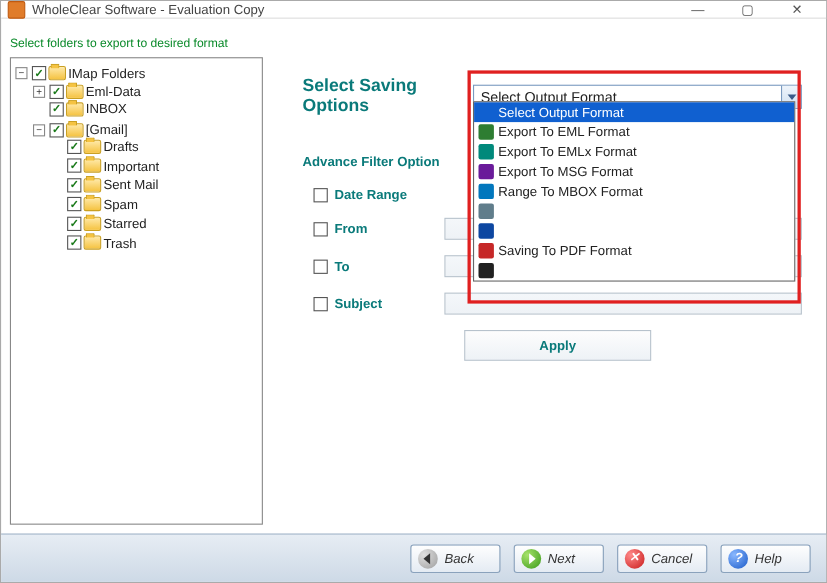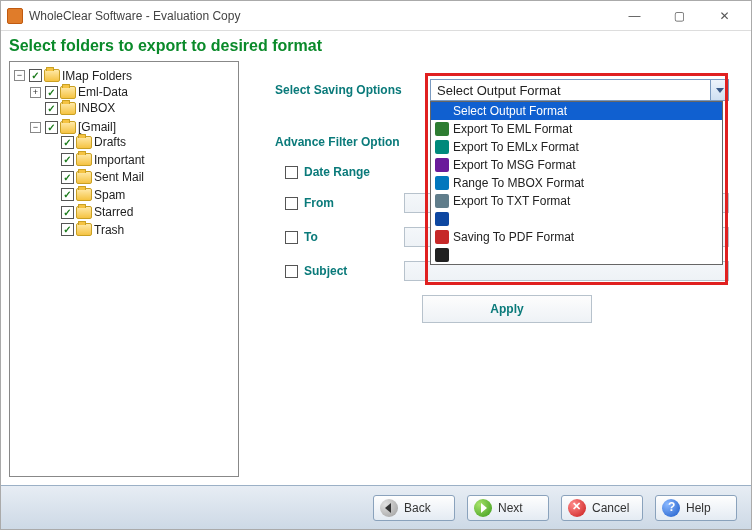--- a/index.html
+++ b/index.html
@@ -1,42 +1,42 @@
 <!DOCTYPE html>
 <html><head>
 <meta charset="utf-8">
 <style>
   * { box-sizing: border-box; margin: 0; padding: 0; font-family: "Segoe UI", Tahoma, sans-serif; font-size: 12px; }
   html, body { width: 752px; height: 530px; overflow: hidden; background: #fff; }
   .window { width: 752px; height: 530px; display: flex; flex-direction: column; border: 1px solid #aaa; }
   
-  .titlebar { height: 30px; display: flex; align-items: center; padding: 0 4px 0 6px; border-bottom: 1px solid #ddd; background: #fff; }
+  .titlebar { height: 16px; display: flex; align-items: center; padding: 0 4px 0 6px; border-bottom: 1px solid #ddd; background: #fff; }
   .titlebar .appicon { width: 16px; height: 16px; margin-right: 6px; background: #e07c2a; border: 1px solid #c05a10; border-radius: 2px; }
   .titlebar .title { flex: 1; color: #444; font-size: 12px; }
   .titlebar .winbtn { width: 45px; height: 30px; display: flex; align-items: center; justify-content: center; color: #555; }
   
-  .instruction { padding: 6px 8px; color: #0a8a2a; font-weight: bold; font-size: 16px; }
+  .instruction { padding: 6px 8px; color: #0a8a2a; font-weight: normal; font-size: 11px; margin-top: 11px; }
   
   .main { flex: 1; display: flex; padding: 0 8px 8px 8px; gap: 6px; min-height: 0; }
   .tree-panel { width: 230px; border: 1px solid #888; background: #fff; overflow: auto; padding: 4px 2px; }
   .tree ul { list-style: none; padding-left: 16px; }
   .tree > ul { padding-left: 2px; }
   .tree li { padding: 1px 0; white-space: nowrap; }
   .tree .row { display: inline-flex; align-items: center; gap: 2px; }
   .expander { width: 11px; height: 11px; border: 1px solid #888; display: inline-flex; align-items: center; justify-content: center; font-size: 9px; line-height: 9px; color: #333; background: #fff; margin-right: 2px; }
   .expander.empty { border: none; }
   .chk { width: 13px; height: 13px; border: 1px solid #555; display: inline-flex; align-items: center; justify-content: center; background: #fff; }
   .chk.checked::after { content: "✓"; color: #1a7a1a; font-size: 10px; font-weight: bold; }
   .foldericon { width: 16px; height: 13px; background: linear-gradient(#ffe9a8,#f5c342); border: 1px solid #caa022; border-radius: 2px; position: relative; }
   .foldericon::before { content:""; position:absolute; top:-3px; left:1px; width:6px; height:3px; background:#f5c342; border:1px solid #caa022; border-bottom:none; border-radius:1px 1px 0 0; }
   .tree .label { color: #222; }
   
   .options { flex: 1; position: relative; padding: 18px 14px 10px 30px; }
   .field-row { display: flex; align-items: center; margin-bottom: 14px; }
-  .field-label { width: 155px; color: #0a7a7a; font-weight: bold; font-size: 12px; }
+  .field-label { width: 155px; color: #0a7a7a; font-weight: bold; font-size: 16px; }
   .combo { flex: 1; height: 22px; border: 1px solid #7a9ac0; background: #fff; display: flex; align-items: center; position: relative; }
   .combo .combo-text { flex: 1; padding: 0 6px; color: #222; font-size: 13px; }
   .combo .combo-arrow { width: 18px; height: 100%; border-left: 1px solid #7a9ac0; background: linear-gradient(#eef4fb,#cfe0f2); display: flex; align-items: center; justify-content: center; }
   .combo .combo-arrow::after { content:""; border-left:4px solid transparent; border-right:4px solid transparent; border-top:5px solid #3a5a88; }
   .section-title { color: #0a7a7a; font-weight: bold; margin: 34px 0 16px 0; font-size: 12px; }
   .filter-block { padding-left: 10px; }
   .filter-item { display: flex; align-items: center; margin-bottom: 14px; }
   .filter-item .chk { margin-right: 6px; }
   .filter-item .flabel { width: 100px; color: #0a7a7a; font-weight: bold; }
   .filter-item .finput { flex: 1; height: 20px; border: 1px solid #b7c2cc; background: linear-gradient(#f4f7fa,#eef2f6); }
@@ -51,21 +51,21 @@
   .ic-pst { background:#1565c0; }
   .ic-eml { background:#2e7d32; }
   .ic-emlx{ background:#00897b; }
   .ic-msg { background:#6a1b9a; }
   .ic-mbox{ background:#0277bd; }
   .ic-txt { background:#607d8b; }
   .ic-html{ background:#0d47a1; }
   .ic-pdf { background:#c62828; }
   .ic-mhtml{ background:#212121; }
   
-  .bottombar { height: 44px; background: linear-gradient(#e7edf4,#cdd9e6); border-top: 1px solid #9bb0c6; display: flex; align-items: center; justify-content: flex-end; padding: 0 14px; gap: 12px; }
+  .bottombar { height: 44px; background: linear-gradient(#e7edf4,#cdd9e6); border-top: 1px solid #9bb0c6; display: flex; align-items: center; justify-content: flex-end; padding: 0 14px; gap: 12px; font-style: italic; }
   .navbtn { height: 26px; min-width: 82px; padding: 0 10px 0 6px; border: 1px solid #8aa2bc; border-radius: 3px; background: linear-gradient(#fefefe,#e4ebf3); display: flex; align-items: center; gap: 6px; color: #333; }
   .navicon { width: 18px; height: 18px; border-radius: 50%; position: relative; }
   .navicon.back { background: radial-gradient(circle at 30% 30%, #e0e0e0, #9e9e9e); }
   .navicon.back::after { content:""; position:absolute; left:5px; top:4px; border-top:5px solid transparent; border-bottom:5px solid transparent; border-right:6px solid #333; }
   .navicon.next { background: radial-gradient(circle at 30% 30%, #a6e26a, #3a9a1a); }
   .navicon.next::after { content:""; position:absolute; left:7px; top:4px; border-top:5px solid transparent; border-bottom:5px solid transparent; border-left:6px solid #fff; }
   .navicon.cancel { background: radial-gradient(circle at 30% 30%, #ff8a8a, #c81a1a); }
   .navicon.cancel::after { content:"✕"; position:absolute; left:4px; top:1px; color:#fff; font-size:11px; font-weight:bold; }
   .navicon.help { background: radial-gradient(circle at 30% 30%, #8ab8ff, #1a5ac8); }
   .navicon.help::after { content:"?"; position:absolute; left:6px; top:1px; color:#fff; font-size:12px; font-weight:bold; }
@@ -222,21 +222,20 @@
           <div class="opt">
             <span class="opticon ic-msg"></span>
             <span>Export To MSG Format</span>
           </div>
           <div class="opt">
             <span class="opticon ic-mbox"></span>
             <span>Range To MBOX Format</span>
           </div>
           <div class="opt">
             <span class="opticon ic-txt"></span>
-            <span>Export To TXT Format</span>
           </div>
           <div class="opt">
             <span class="opticon ic-html"></span>
           </div>
           <div class="opt">
             <span class="opticon ic-pdf"></span>
             <span>Saving To PDF Format</span>
           </div>
           <div class="opt">
             <span class="opticon ic-mhtml"></span>

